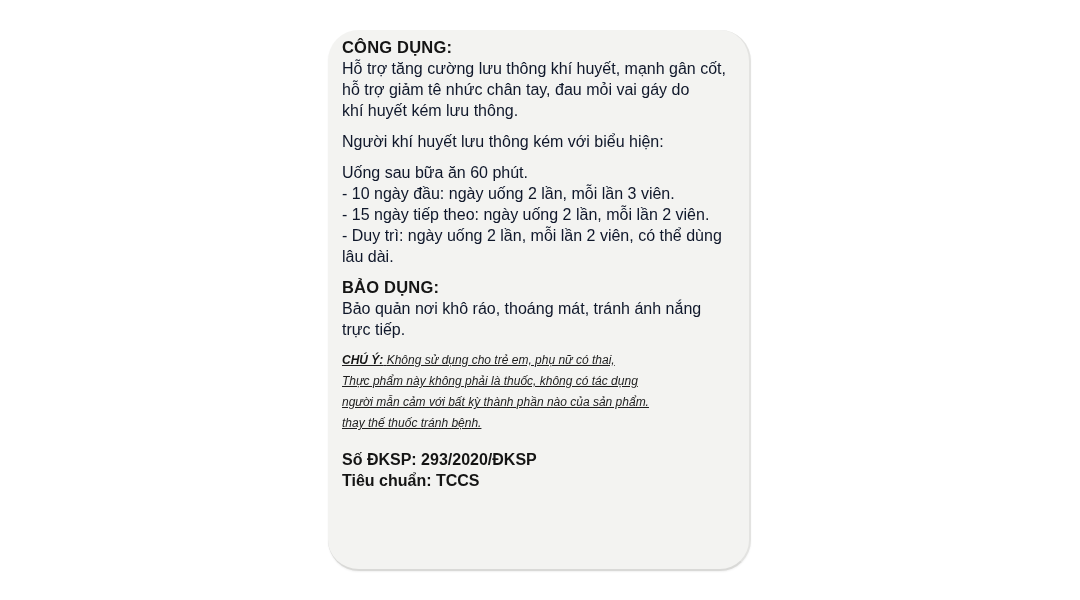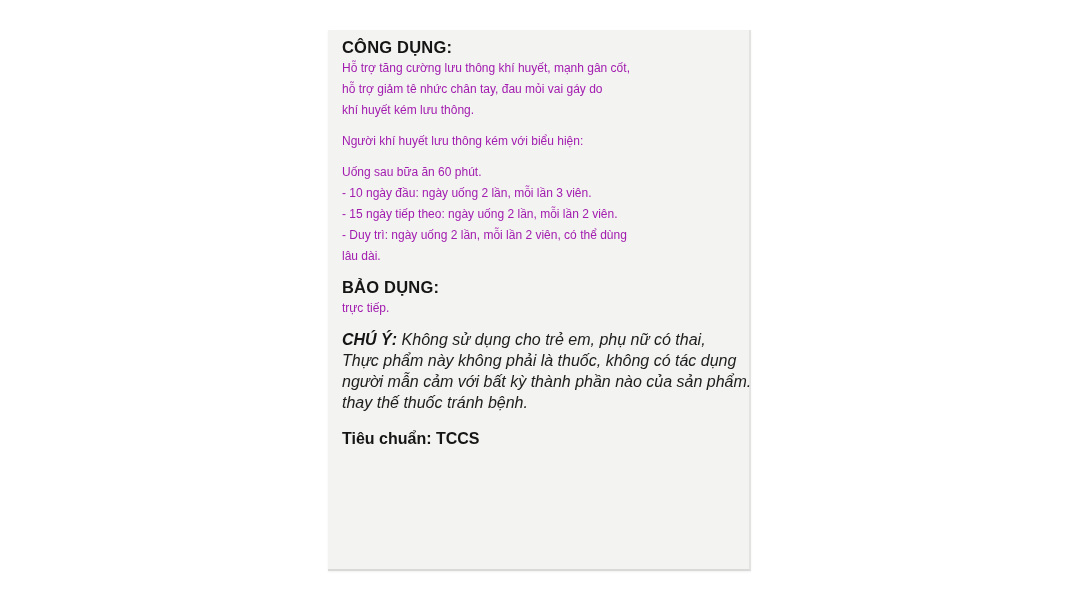--- a/index.html
+++ b/index.html
@@ -1,15 +1,15 @@
 <!DOCTYPE html>
 <html><head>
 <meta charset="utf-8">
 <style>
-  * { margin: 0; padding: 0; box-sizing: border-box; }
+  * { margin: 0; padding: 0; box-sizing: border-box; border-radius: 31px; }
   html, body {
     width: 1080px; height: 600px;
     background: #ffffff;
     font-family: "Liberation Sans", "DejaVu Sans", sans-serif;
     overflow: hidden;
   }
   .stage {
     position: relative;
     width: 1080px; height: 600px;
     background: #ffffff;
@@ -27,32 +27,33 @@
   }
   .section { margin-bottom: 10px; }
   .section-heading {
     font-size: 16.5px;
     font-weight: bold;
     line-height: 21px;
     letter-spacing: 0.2px;
     color: #151515;
   }
   .body-line {
-    font-size: 12px;
+    font-size: 16px;
     line-height: 21px;
-    color: #a21caf;
+    color: #0f172a;
     white-space: nowrap;
   }
   .note-section { margin-bottom: 10px; }
   .note-line {
-    font-size: 16px;
+    font-size: 12px;
     font-style: italic;
     line-height: 21px;
     color: #1d1d1d;
     white-space: nowrap;
+    text-decoration: underline;
   }
   .note-heading-inline {
     font-weight: bold;
     font-style: italic;
     color: #151515;
   }
   .registration { margin-top: 15px; }
   .reg-line {
     font-size: 16px;
     font-weight: bold;
@@ -81,31 +82,33 @@
     <div class="section">
       <div class="body-line">Uống sau bữa ăn 60 phút.</div>
       <div class="body-line">- 10 ngày đầu: ngày uống 2 lần, mỗi lần 3 viên.</div>
       <div class="body-line">- 15 ngày tiếp theo: ngày uống 2 lần, mỗi lần 2 viên.</div>
       <div class="body-line">- Duy trì: ngày uống 2 lần, mỗi lần 2 viên, có thể dùng</div>
       <div class="body-line">lâu dài.</div>
     </div>
 
     <div class="section">
       <div class="section-heading">BẢO DỤNG:</div>
+      <div class="body-line">Bảo quản nơi khô ráo, thoáng mát, tránh ánh nắng</div>
       <div class="body-line">trực tiếp.</div>
     </div>
 
     <div class="note-section">
       <div class="note-line">
         <span class="note-heading-inline">CHÚ Ý:</span>
         <span>Không sử dụng cho trẻ em, phụ nữ có thai,</span>
       </div>
       <div class="note-line">Thực phẩm này không phải là thuốc, không có tác dụng</div>
       <div class="note-line">người mẫn cảm với bất kỳ thành phần nào của sản phẩm.</div>
       <div class="note-line">thay thế thuốc tránh bệnh.</div>
     </div>
 
     <div class="registration">
+      <div class="reg-line">Số ĐKSP: 293/2020/ĐKSP</div>
       <div class="reg-line">Tiêu chuẩn: TCCS</div>
     </div>
 
   </div>
 </div>
 
 </body></html>

